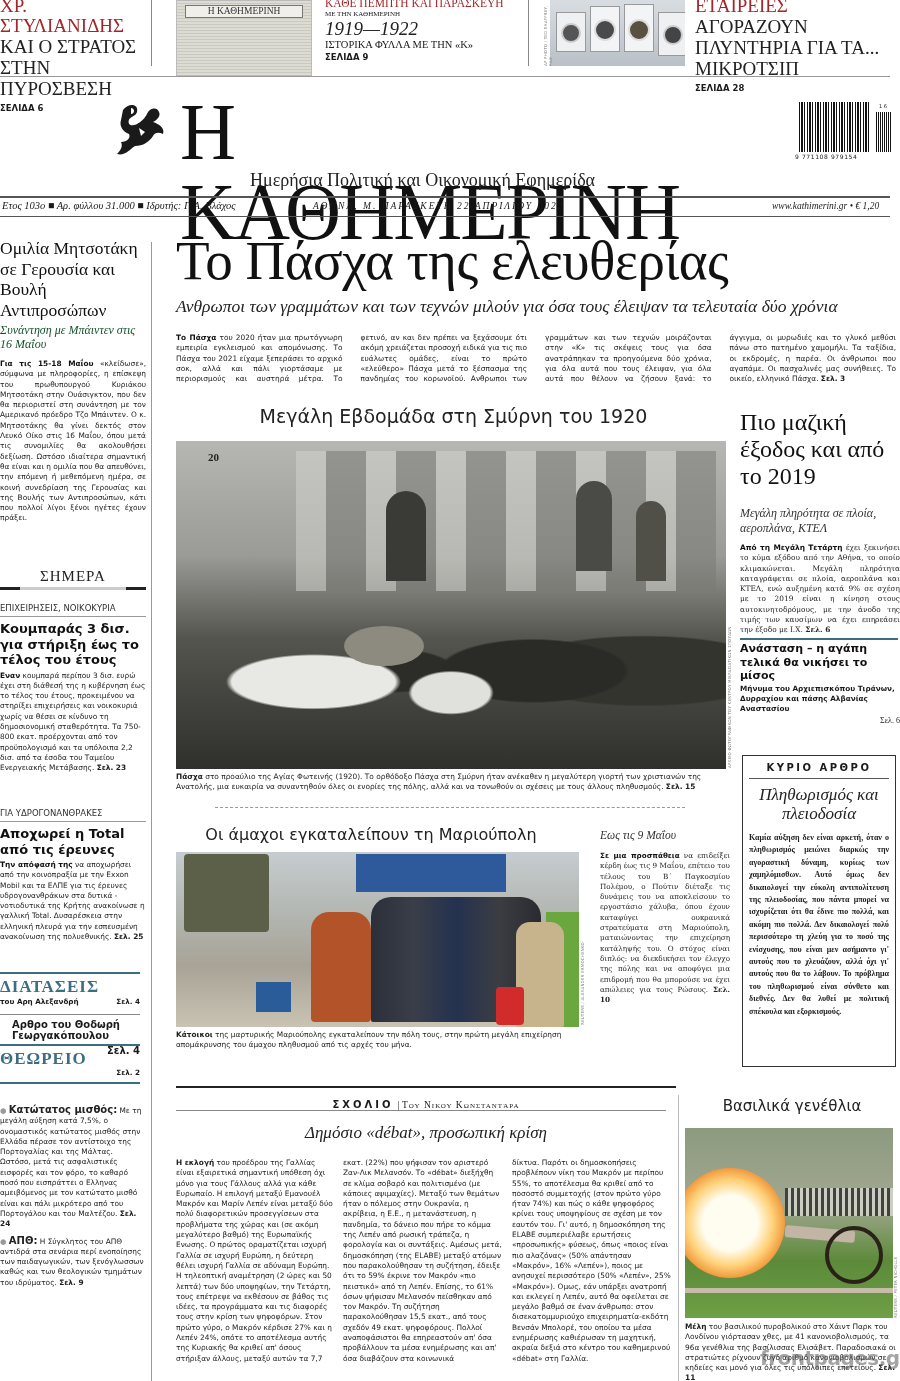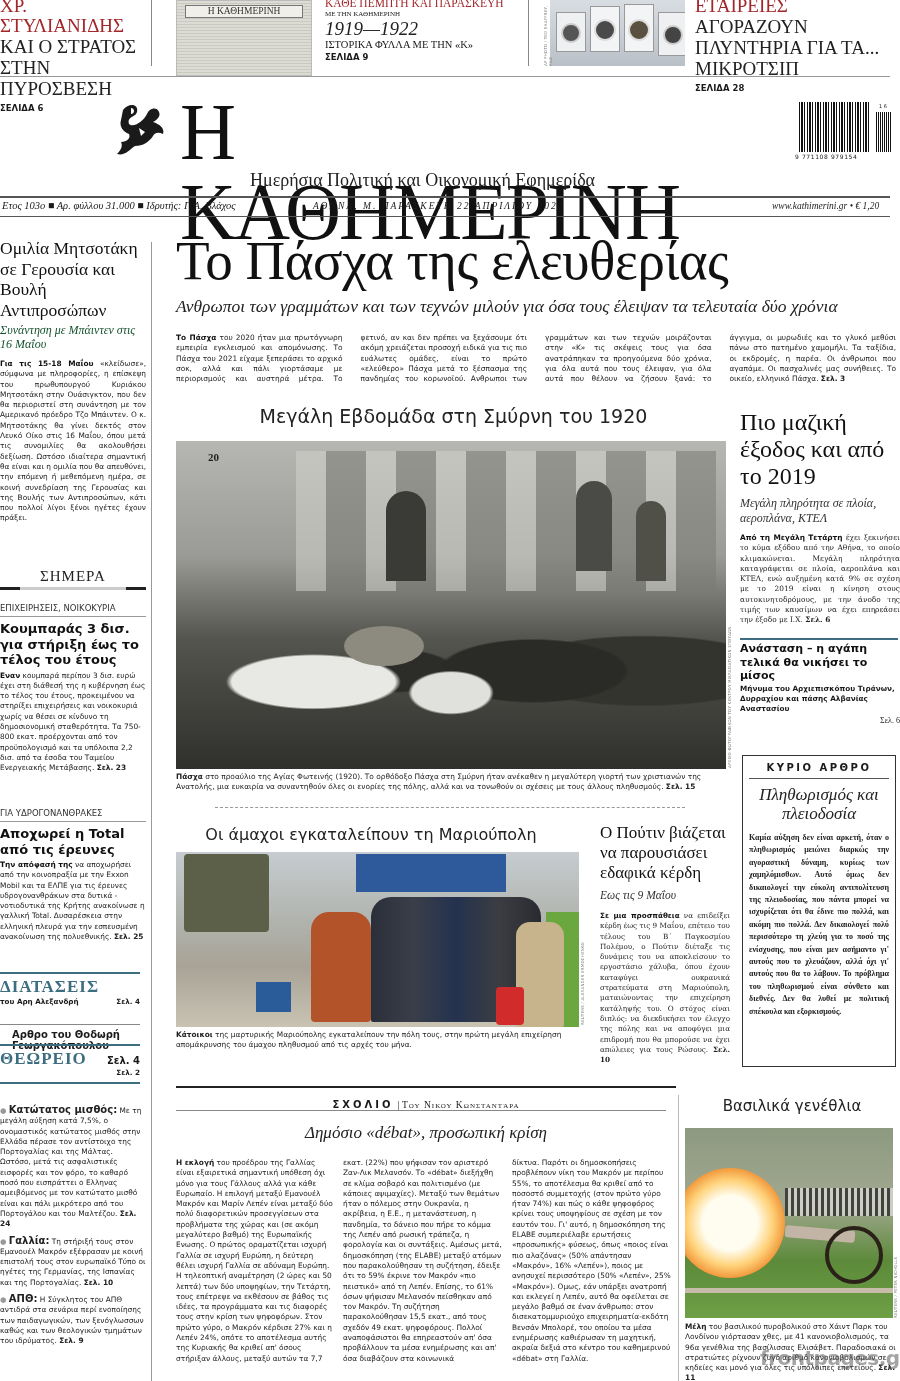--- a/index.html
+++ b/index.html
@@ -124,21 +124,21 @@
   <div class="sans" style="font-size:8.5px;color:#333;padding-bottom:3px;border-bottom:1px solid #999;">ΓΙΑ ΥΔΡΟΓΟΝΑΝΘΡΑΚΕΣ</div>
   <div class="sans" style="font-size:13px;line-height:15.5px;margin-top:4px;color:#111;font-weight:600;">Αποχωρεί η Total από τις έρευνες</div>
   <div class="body7" style="margin-top:3px;">
     <span class="lead">Την απόφασή της</span><span> να αποχωρήσει από την κοινοπραξία με την Exxon Mobil και τα ΕΛΠΕ για τις έρευνες υδρογονανθράκων στα δυτικά - νοτιοδυτικά της Κρήτης ανακοίνωσε η γαλλική Total. Δυσαρέσκεια στην ελληνική πλευρά για την εσπευσμένη ανακοίνωση της πολυεθνικής. </span><b>Σελ. 25</b>
   </div>
 </div>
 
 <div class="abs" style="left:0;top:972px;width:140px;">
   <div style="height:2px;background:#3d6d80;"></div>
   <div class="serif teal" style="font-size:17px;line-height:18px;font-weight:bold;letter-spacing:1px;margin-top:4px;">ΔΙΑΤΑΣΕΙΣ</div>
-  <div class="sans" style="display:flex;justify-content:space-between;font-size:7.2px;font-weight:bold;margin-top:1px;padding-bottom:18px;border-bottom:1px solid #888;">
+  <div class="sans" style="display:flex;justify-content:space-between;font-size:7.2px;font-weight:bold;margin-top:1px;padding-bottom:8px;border-bottom:1px solid #888;">
     <span>του Αρη Αλεξανδρή</span>
     <span>Σελ. 4</span>
   </div>
   <div class="sans" style="font-size:10px;font-weight:bold;margin-top:4px;padding-left:12px;">
     <div>Αρθρο του Θοδωρή Γεωργακόπουλου</div>
     <div style="text-align:right;margin-top:4px;">Σελ. 4</div>
   </div>
 </div>
 
 <div class="abs" style="left:0;top:1044px;width:140px;">
@@ -148,24 +148,20 @@
   <div style="height:2px;background:#3d6d80;margin-top:5px;"></div>
 </div>
 
 <div class="abs" style="left:0;top:1105px;width:146px;">
   <div class="body7">
     <span style="color:#999;">●</span>
     <b class="sans" style="font-size:10px;">Κατώτατος μισθός:</b><span> Με τη μεγάλη αύξηση κατά 7,5%, ο ονομαστικός κατώτατος μισθός στην Ελλάδα πέρασε τον αντίστοιχο της Πορτογαλίας και της Μάλτας. Ωστόσο, μετά τις ασφαλιστικές εισφορές και τον φόρο, το καθαρό ποσό που εισπράττει ο Ελληνας αμειβόμενος με τον κατώτατο μισθό είναι και πάλι μικρότερο από του Πορτογάλου και του Μαλτέζου. </span><b>Σελ. 24</b>
   </div>
   <div class="body7" style="margin-top:6px;">
     <span style="color:#999;">●</span>
-    <b class="sans" style="font-size:10px;">Γαλλία:</b><span> Τη στήριξή τους στον Εμανουέλ Μακρόν εξέφρασαν με κοινή επιστολή τους στον ευρωπαϊκό Τύπο οι ηγέτες της Γερμανίας, της Ισπανίας και της Πορτογαλίας. </span><b>Σελ. 10</b>
-  </div>
-  <div class="body7" style="margin-top:6px;">
-    <span style="color:#999;">●</span>
     <b class="sans" style="font-size:10px;">ΑΠΘ:</b><span> Η Σύγκλητος του ΑΠΘ αντιδρά στα σενάρια περί ενοποίησης των παιδαγωγικών, των ξενόγλωσσων καθώς και των θεολογικών τμημάτων του ιδρύματος. </span><b>Σελ. 9</b>
   </div>
 </div>
 
 <div class="abs serif" style="left:176px;top:232px;font-size:55px;line-height:58px;letter-spacing:-0.5px;color:#111;white-space:nowrap;">Το Πάσχα της ελευθερίας</div>
 <div class="abs serif" style="left:176px;top:296px;font-style:italic;font-size:17.5px;line-height:20px;color:#222;white-space:nowrap;">Ανθρωποι των γραμμάτων και των τεχνών μιλούν για όσα τους έλειψαν τα τελευταία δύο χρόνια</div>
 <div class="abs body7s just" style="left:176px;top:333px;width:720px;height:60px;column-count:4;column-gap:18px;font-family:'DejaVu Sans',sans-serif;">
   <span class="lead">Το Πάσχα</span><span> του 2020 ήταν μια πρωτόγνωρη εμπειρία εγκλεισμού και απομόνωσης. Το Πάσχα του 2021 είχαμε ξεπεράσει το αρχικό σοκ, αλλά και πάλι γιορτάσαμε με περιορισμούς και αυστηρά μέτρα. Το φετινό, αν και δεν πρέπει να ξεχάσουμε ότι ακόμη χρειάζεται προσοχή ειδικά για τις πιο ευάλωτες ομάδες, είναι το πρώτο «ελεύθερο» Πάσχα μετά το ξέσπασμα της πανδημίας του κορωνοϊού. Ανθρωποι των γραμμάτων και των τεχνών μοιράζονται στην «Κ» τις σκέψεις τους για όσα ανατράπηκαν τα προηγούμενα δύο χρόνια, για όλα αυτά που τους έλειψαν, για όλα αυτά που θέλουν να ζήσουν ξανά: το άγγιγμα, οι μυρωδιές και το γλυκό μεθύσι πάνω στο πατημένο χαμομήλι. Τα ταξίδια, οι εκδρομές, η παρέα. Οι άνθρωποι που αγαπάμε. Οι πασχαλινές μας συνήθειες. Το οικείο, ελληνικό Πάσχα. </span><b>Σελ. 3</b>
 </div>
 
@@ -182,21 +178,21 @@
   <div class="serif" style="position:absolute;left:32px;top:10px;font-size:11px;color:#222;font-weight:bold;">20</div>
 </div>
 <div class="credit" style="left:727px;top:560px;height:208px;">ΑΡΧΕΙΟ ΦΩΤΟΓΡΑΦΙΚΩΝ ΤΟΥ ΚΕΝΤΡΟΥ ΜΙΚΡΑΣΙΑΤΙΚΩΝ ΣΠΟΥΔΩΝ</div>
 <div class="abs body7" style="left:176px;top:772px;width:550px;">
   <b>Πάσχα</b><span> στο προαύλιο της Αγίας Φωτεινής (1920). Το ορθόδοξο Πάσχα στη Σμύρνη ήταν ανέκαθεν η μεγαλύτερη γιορτή των χριστιανών της Ανατολής, μια ευκαιρία να συναντηθούν όλες οι ενορίες της πόλης, αλλά και να τονωθούν οι σχέσεις με τους άλλους πληθυσμούς. </span><b>Σελ. 15</b>
 </div>
 <div class="abs" style="left:215px;top:807px;width:470px;border-top:1px dashed #999;"></div>
 
 <div class="abs" style="left:740px;top:409px;width:160px;">
   <div class="serif" style="font-size:24px;line-height:27px;color:#111;">Πιο μαζική έξοδος και από το 2019</div>
-  <div class="serif" style="font-style:italic;font-size:12px;line-height:15px;margin-top:6px;color:#333;">Μεγάλη πληρότητα σε πλοία, αεροπλάνα, ΚΤΕΛ</div>
+  <div class="serif" style="font-style:italic;font-size:12px;line-height:15px;margin-top:16px;color:#333;">Μεγάλη πληρότητα σε πλοία, αεροπλάνα, ΚΤΕΛ</div>
   <div class="body7s just" style="margin-top:7px;">
     <span class="lead sans">Από τη Μεγάλη Τετάρτη</span><span> έχει ξεκινήσει το κύμα εξόδου από την Αθήνα, το οποίο κλιμακώνεται. Μεγάλη πληρότητα καταγράφεται σε πλοία, αεροπλάνα και ΚΤΕΛ, ενώ αυξημένη κατά 9% σε σχέση με το 2019 είναι η κίνηση στους αυτοκινητοδρόμους, με την άνοδο της τιμής των καυσίμων να έχει επηρεάσει την έξοδο με Ι.Χ. </span><b>Σελ. 6</b>
   </div>
 </div>
 <div class="abs" style="left:740px;top:638px;width:158px;height:2px;background:#3d6d80;"></div>
 <div class="abs" style="left:740px;top:642px;width:160px;">
   <div class="sans" style="font-size:11px;line-height:13.5px;font-weight:bold;color:#111;">Ανάσταση – η αγάπη τελικά θα νικήσει το μίσος</div>
   <div class="sans" style="font-size:7.3px;line-height:10px;font-weight:bold;margin-top:1px;">Μήνυμα του Αρχιεπισκόπου Τιράνων, Δυρραχίου και πάσης Αλβανίας Αναστασίου</div>
   <div class="serif" style="text-align:right;font-size:8px;margin-top:2px;">Σελ. 6</div>
 </div>
@@ -217,21 +213,20 @@
   <div style="position:absolute;left:340px;top:70px;width:48px;height:105px;background:#c8b48c;border-radius:14px 14px 2px 2px;"></div>
   <div style="position:absolute;left:320px;top:135px;width:28px;height:38px;background:#d22b2b;border-radius:4px;"></div>
   <div style="position:absolute;left:80px;top:130px;width:35px;height:30px;background:#2b5c9a;"></div>
 </div>
 <div class="credit" style="left:580px;top:920px;height:105px;">REUTERS / ALEXANDER ERMOCHENKO</div>
 <div class="abs body7" style="left:176px;top:1030px;width:390px;">
   <b>Κάτοικοι</b><span> της μαρτυρικής Μαριούπολης εγκαταλείπουν την πόλη τους, στην πρώτη μεγάλη επιχείρηση απομάκρυνσης του άμαχου πληθυσμού από τις αρχές του μήνα.</span>
 </div>
 
 <div class="abs" style="left:600px;top:823px;width:130px;">
-  <div class="serif" style="font-size:17px;line-height:20px;color:#111;">Ο Πούτιν βιάζεται να παρουσιάσει εδαφικά κέρδη</div>
   <div class="serif" style="font-style:italic;font-size:11.5px;line-height:14px;margin-top:5px;color:#333;">Εως τις 9 Μαΐου</div>
   <div class="body7s just" style="margin-top:9px;font-size:7.2px;">
     <span class="lead sans">Σε μια προσπάθεια</span><span> να επιδείξει κέρδη έως τις 9 Μαΐου, επέτειο του τέλους του Β΄ Παγκοσμίου Πολέμου, ο Πούτιν διέταξε τις δυνάμεις του να αποκλείσουν το εργοστάσιο χάλυβα, όπου έχουν καταφύγει ουκρανικά στρατεύματα στη Μαριούπολη, ματαιώνοντας την επιχείρηση κατάληψής του. Ο στόχος είναι διπλός: να διεκδικήσει τον έλεγχο της πόλης και να αποφύγει μια επιδρομή που θα μπορούσε να έχει απώλειες για τους Ρώσους. </span><b>Σελ. 10</b>
   </div>
 </div>
 
 <div class="abs" style="left:176px;top:1086px;width:500px;height:2px;background:#222;"></div>
 <div class="abs" style="left:176px;top:1094px;width:500px;text-align:center;">
   <span class="sans" style="font-weight:bold;font-size:10px;letter-spacing:3px;">ΣΧΟΛΙΟ</span>
   <span class="serif" style="font-size:10px;"> | </span>

